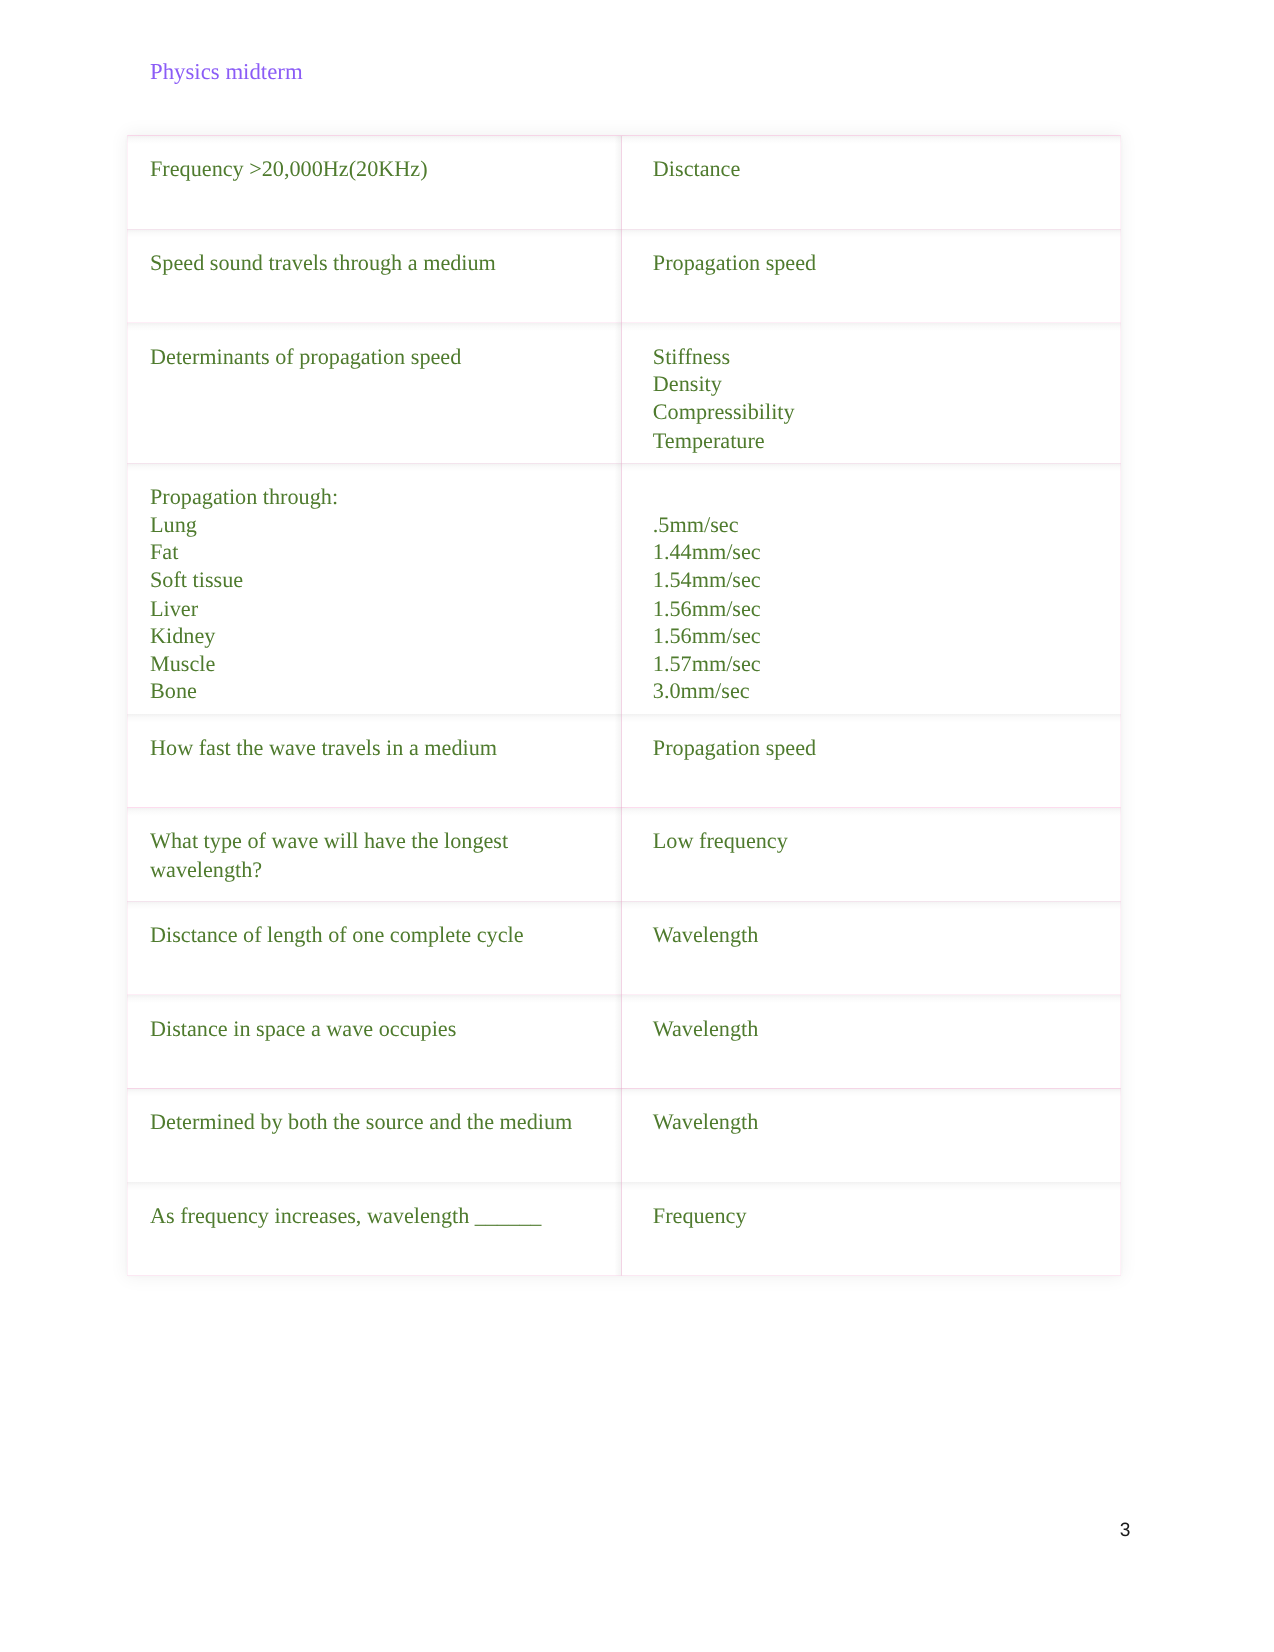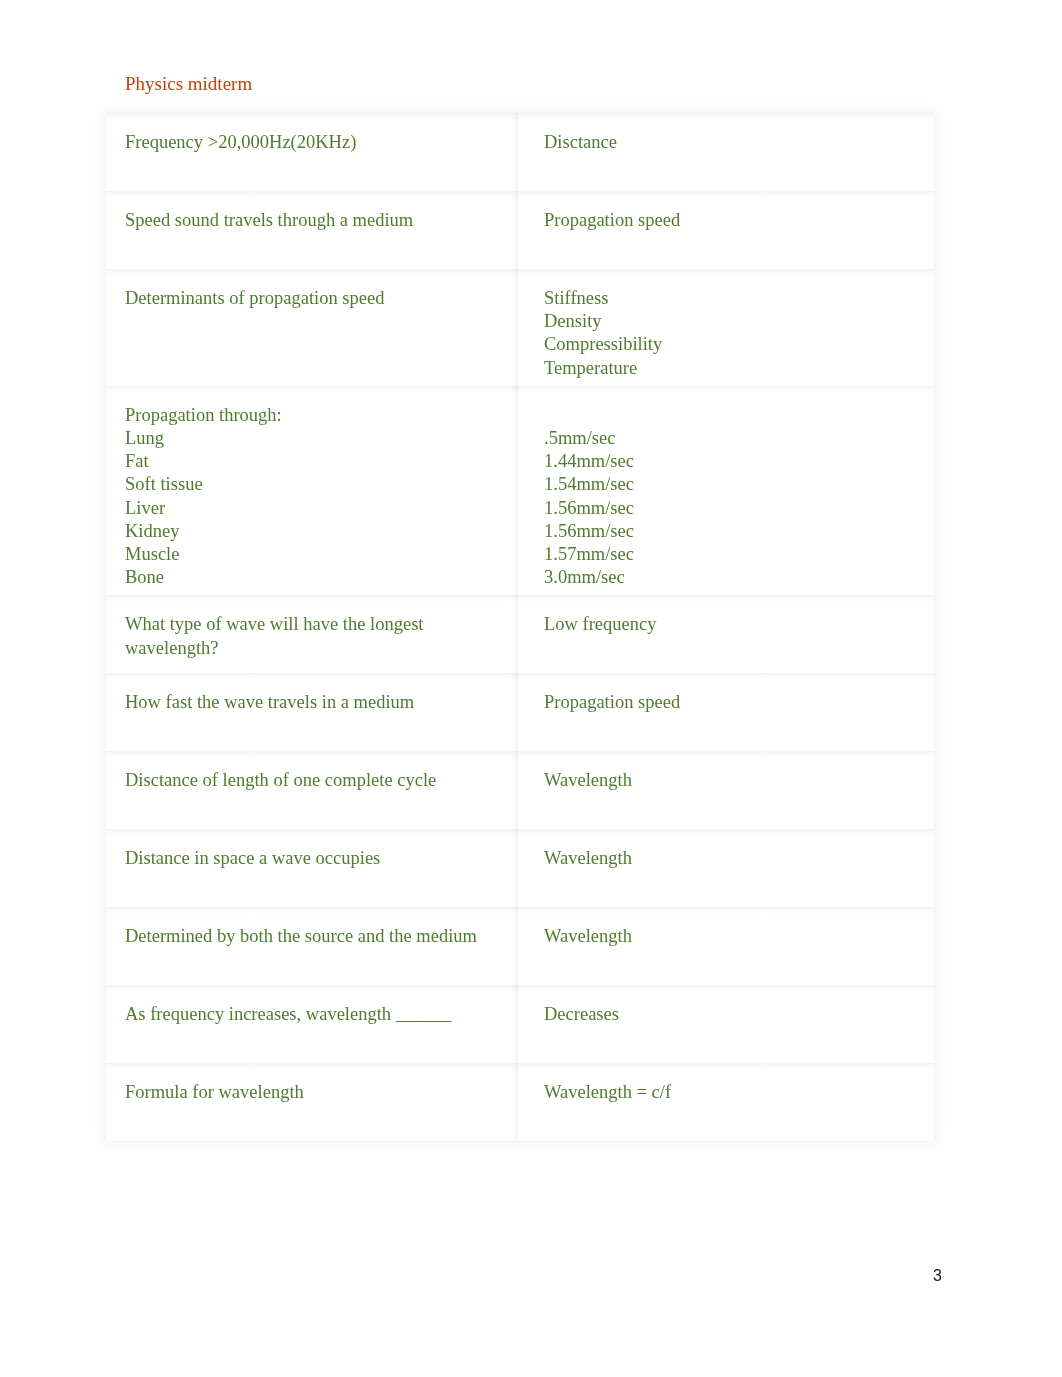--- a/index.html
+++ b/index.html
@@ -17,24 +17,24 @@
 
   .page {
     position: absolute;
     inset: 0;
   }
 
   
   .doc-title {
     position: absolute;
     left: 125px;
-    top: 71px;
+    top: 48px;
     font-size: 19px;
     line-height: 26px;
-    color: #c2410c;
+    color: #8b5cf6;
     font-family: "Liberation Serif", "DejaVu Serif", serif;
     white-space: nowrap;
   }
 
   
   .table-wrap {
     position: absolute;
     left: 106px;
     top: 113px;
     width: 828px;
@@ -172,36 +172,36 @@
 1.44mm/sec
 1.54mm/sec
 1.56mm/sec
 1.56mm/sec
 1.57mm/sec
 3.0mm/sec</div>
             </td>
           </tr>
           <tr>
             <td class="col-left">
+              <div class="cell-inner tall">How fast the wave travels in a medium</div>
+            </td>
+            <td class="col-right">
+              <div class="cell-inner tall">Propagation speed</div>
+            </td>
+          </tr>
+          <tr>
+            <td class="col-left">
               <div class="cell-inner tall">What type of wave will have the longest wavelength?</div>
             </td>
             <td class="col-right">
               <div class="cell-inner tall">Low frequency</div>
             </td>
           </tr>
           <tr>
             <td class="col-left">
-              <div class="cell-inner tall">How fast the wave travels in a medium</div>
-            </td>
-            <td class="col-right">
-              <div class="cell-inner tall">Propagation speed</div>
-            </td>
-          </tr>
-          <tr>
-            <td class="col-left">
               <div class="cell-inner tall">Disctance of length of one complete cycle</div>
             </td>
             <td class="col-right">
               <div class="cell-inner tall">Wavelength</div>
             </td>
           </tr>
           <tr>
             <td class="col-left">
               <div class="cell-inner tall">Distance in space a wave occupies</div>
             </td>
@@ -215,29 +215,21 @@
             </td>
             <td class="col-right">
               <div class="cell-inner tall">Wavelength</div>
             </td>
           </tr>
           <tr>
             <td class="col-left">
               <div class="cell-inner tall">As frequency increases, wavelength ______</div>
             </td>
             <td class="col-right">
-              <div class="cell-inner tall">Decreases</div>
-            </td>
-          </tr>
-          <tr>
-            <td class="col-left">
-              <div class="cell-inner tall">Formula for wavelength</div>
-            </td>
-            <td class="col-right">
-              <div class="cell-inner tall">Wavelength = c/f</div>
+              <div class="cell-inner tall">Frequency</div>
             </td>
           </tr>
         </tbody>
     </table>
   </div>
 
   <div class="page-number">3</div>
 
 </div>
 

